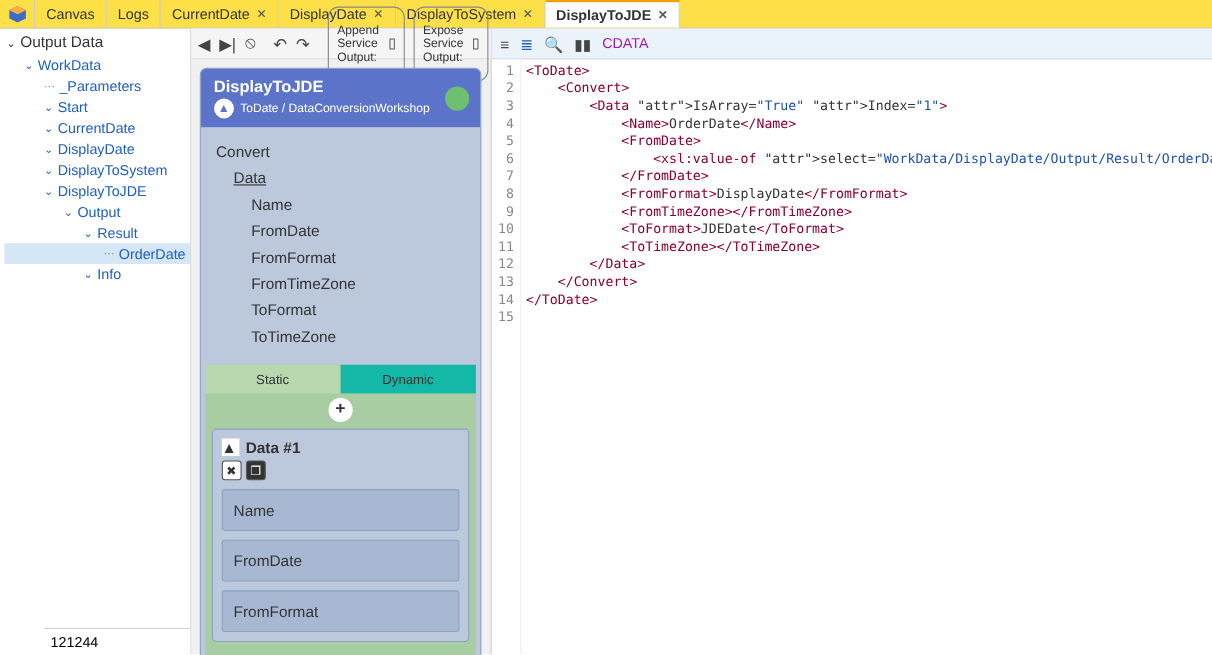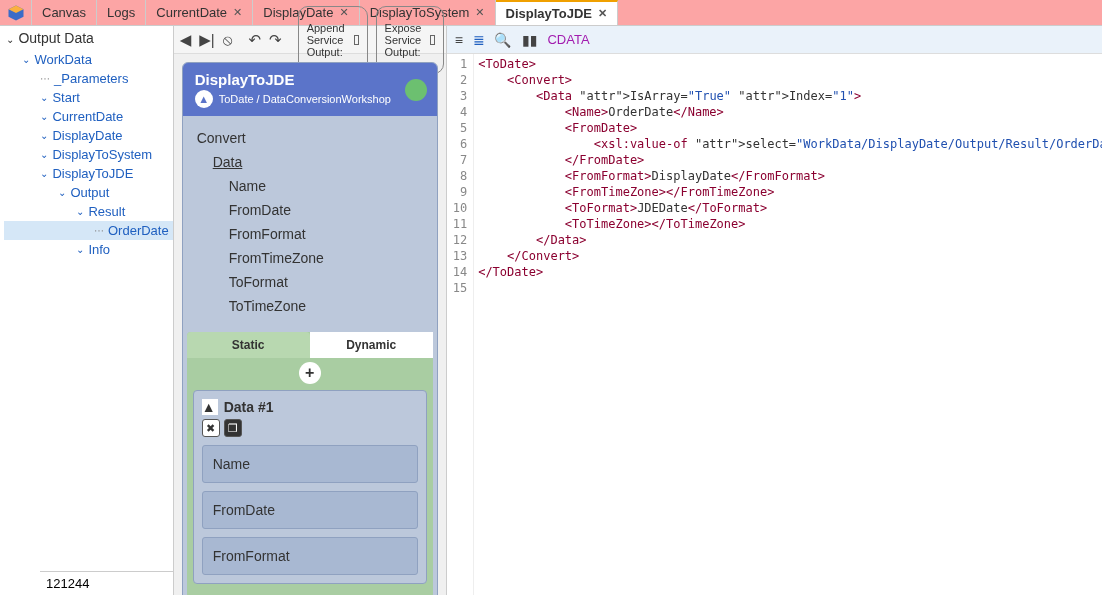--- a/index.html
+++ b/index.html
@@ -1,17 +1,17 @@
 <!DOCTYPE html>
 <html><head>
 <meta charset="utf-8">
 <style>
 * { box-sizing: border-box; margin: 0; padding: 0; }
 body { font-family: "Segoe UI", Arial, sans-serif; font-size: 13px; color: #333; background: #fff; width: 1102px; height: 595px; overflow: hidden; }
-.topbar { display: flex; background: #fca5a5; border-bottom: 1px solid #ccc; height: 26px; align-items: stretch; }
+.topbar { display: flex; background: #fde047; border-bottom: 1px solid #ccc; height: 26px; align-items: stretch; }
 .app-icon { width: 32px; display: flex; align-items: center; justify-content: center; border-right: 1px solid #ccc; }
 .tab { padding: 0 10px; display: flex; align-items: center; border-right: 1px solid #ccc; font-size: 13px; cursor: pointer; gap: 6px; }
 .tab .close { font-size: 11px; color: #555; }
 .tab.selected { background: #fff; border-top: 2px solid #f0a000; font-weight: bold; }
 .main { display: flex; height: 569px; }
 .leftcol { width: 239px; display: flex; flex-direction: column; border-right: 1px solid #ccc; }
 .panel-header { padding: 4px 6px; font-size: 14px; }
 .tree { flex: 1; overflow: auto; padding-left: 4px; }
 .tree-node { display: flex; align-items: center; padding: 2px 4px; cursor: pointer; font-size: 13px; }
 .tree-node.level1 { padding-left: 18px; }
@@ -35,24 +35,24 @@
 .card-head { background: #5b74c9; color: #fff; padding: 8px 12px; display: flex; flex-direction: column; gap: 2px; position: relative; }
 .card-head .title { font-size: 15px; font-weight: bold; }
 .card-head .sub { font-size: 11px; display: flex; align-items: center; gap: 6px; }
 .card-head .circle { width: 18px; height: 18px; background: #fff; border-radius: 50%; display: flex; align-items: center; justify-content: center; color: #5b74c9; font-size: 11px; }
 .card-head .badge { position: absolute; right: 10px; top: 50%; transform: translateY(-50%); width: 22px; height: 22px; background: #6cc070; border-radius: 50%; }
 .prop-list { padding: 10px 14px; }
 .prop-list .row { padding: 4px 0; font-size: 14px; }
 .prop-list .row.sub { padding-left: 16px; text-decoration: underline; }
 .prop-list .row.sub2 { padding-left: 32px; }
 .green-tabs { background: #a9cda2; margin: 4px; border-radius: 4px; padding-bottom: 8px; }
-.tab-row { display: flex; font-weight: bold; }
+.tab-row { display: flex; }
 .gtab { flex: 1; text-align: center; padding: 6px 0; font-size: 12px; cursor: pointer; }
 .gtab.active { background: #b8d8b0; border-top-left-radius: 4px; border-top-right-radius: 4px; }
-.gtab.inactive { background: #ffffff; }
+.gtab.inactive { background: #14b8a6; }
 .plus-btn { width: 22px; height: 22px; background: #fff; border-radius: 50%; margin: 4px auto 0; display: flex; align-items: center; justify-content: center; font-size: 16px; font-weight: bold; cursor: pointer; }
 .data-block { background: #bcc8db; margin: 6px; border: 1px solid #8fa1c0; border-radius: 4px; padding: 8px; }
 .data-head { display: flex; align-items: center; gap: 6px; font-weight: bold; font-size: 14px; }
 .data-icons { margin-left: auto; display: flex; gap: 4px; margin-top:4px; }
 .icon-sq { width: 18px; height: 18px; background: #fff; border: 1px solid #555; border-radius: 3px; display:flex; align-items:center; justify-content:center; font-size:11px; }
 .field-btn { background: #a8b8d2; border: 1px solid #8fa1c0; border-radius: 3px; padding: 10px; margin-top: 8px; font-size: 14px; }
 .rightcol { flex: 1; display: flex; flex-direction: column; }
 .right-toolbar { display: flex; align-items: center; padding: 4px 8px; gap: 10px; height: 28px; background: #eaf2fa; border-bottom: 1px solid #ddd; }
 .right-toolbar .ico { font-size: 14px; color: #444; cursor: pointer; }
 .right-toolbar .lbl { color: #a21caf; font-size: 13px; }

